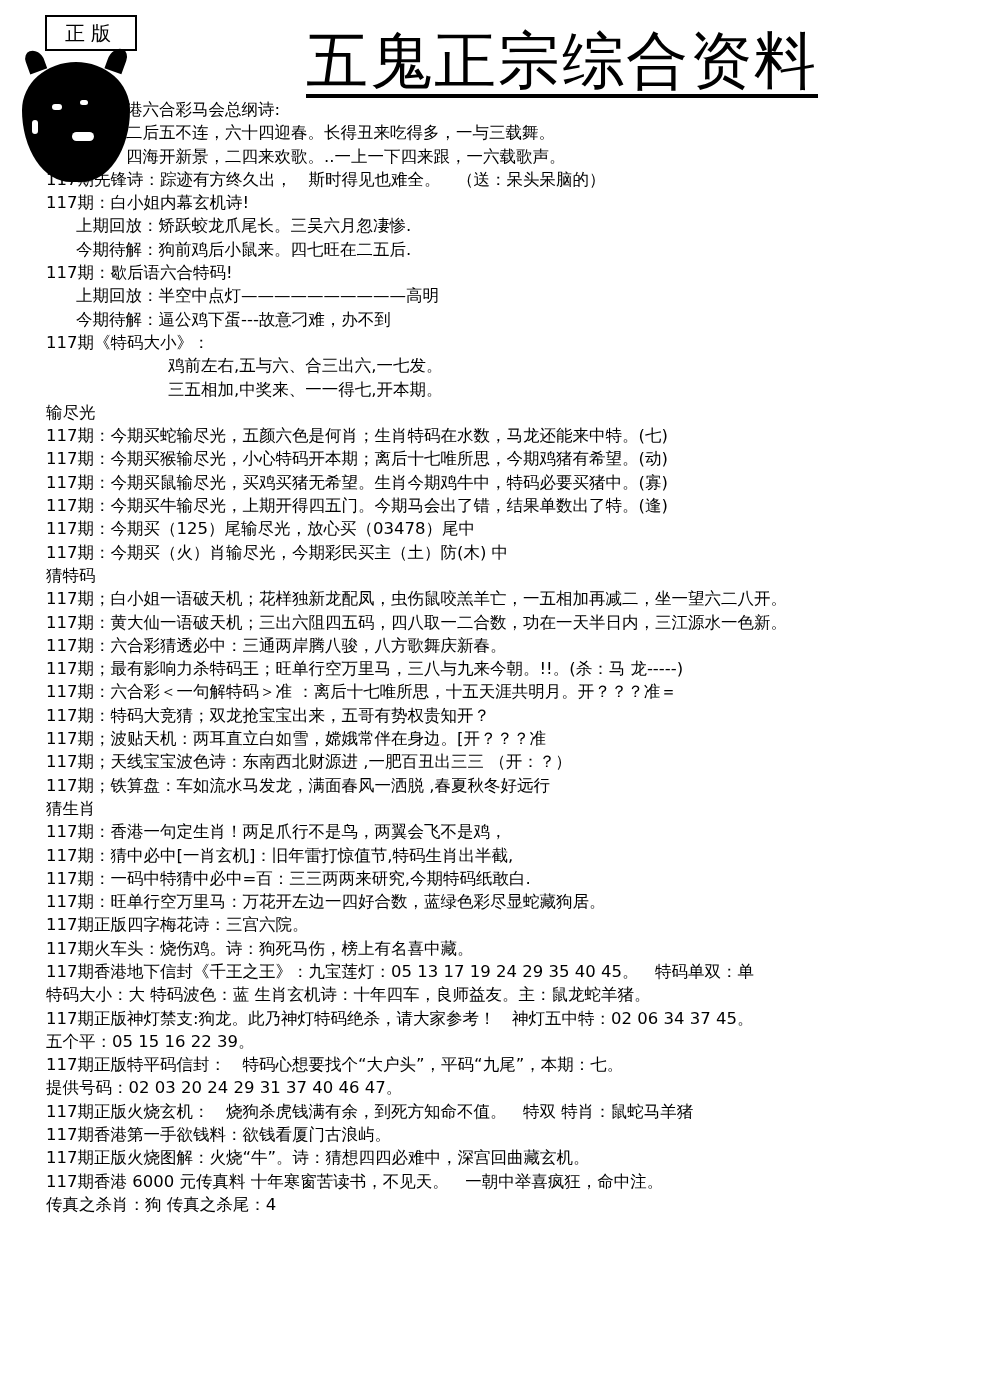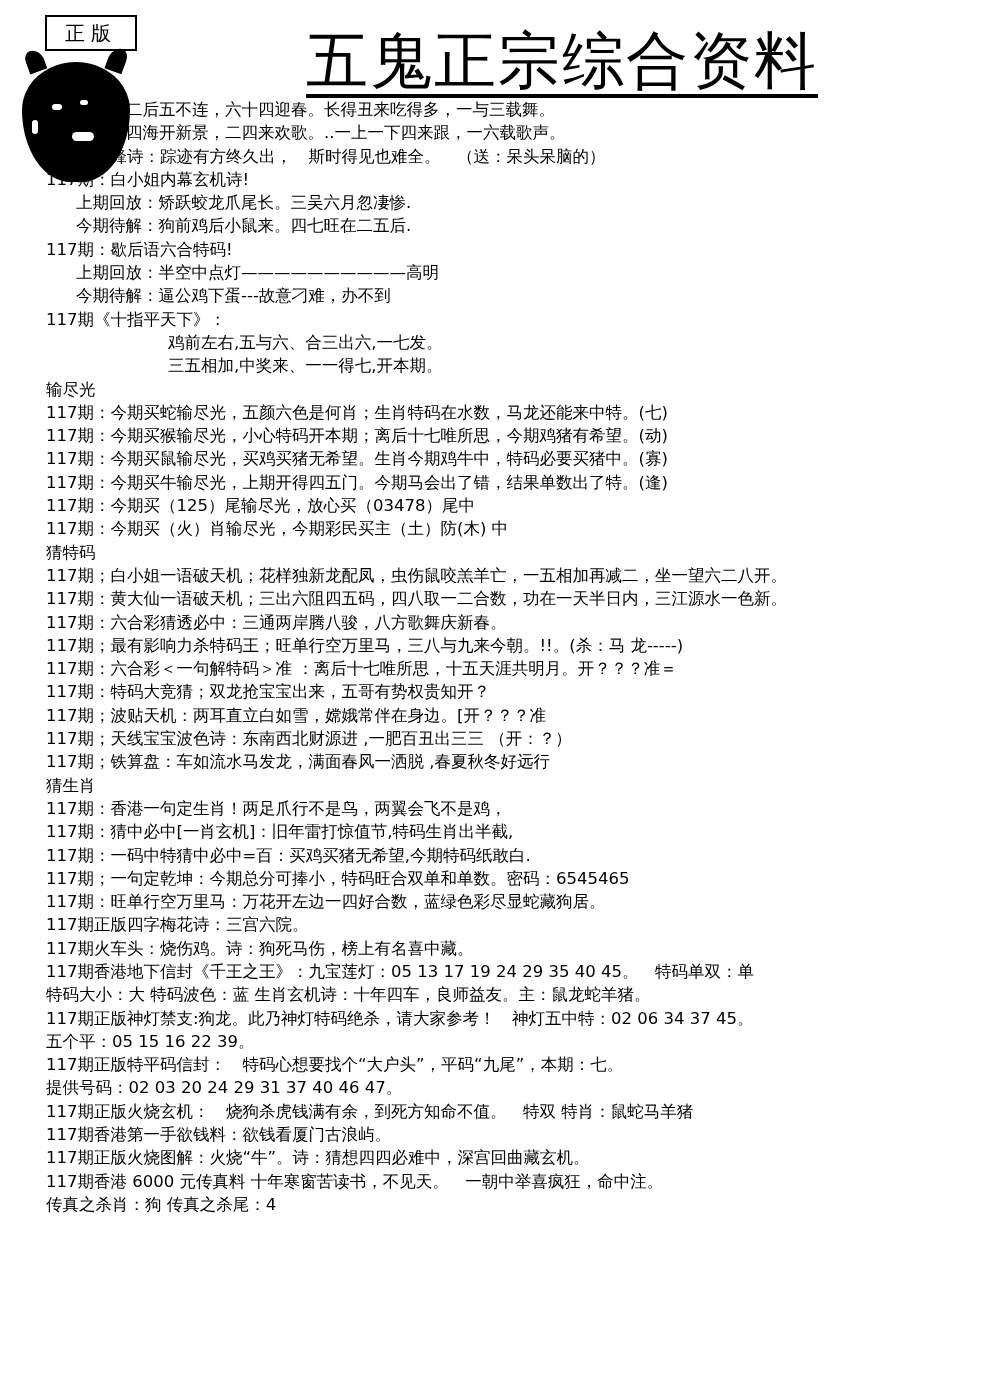--- a/index.html
+++ b/index.html
@@ -27,30 +27,31 @@
 <div class="blob">
   <span class="ear1"></span>
     <span class="ear2"></span>
   <span class="e1"></span>
     <span class="e2"></span>
     <span class="e3"></span>
     <span class="e4"></span>
 </div>
 
 <div class="lines" id="lines">
+    <div class="ln first">港六合彩马会总纲诗:</div>
     <div class="ln first">二后五不连，六十四迎春。长得丑来吃得多，一与三载舞。</div>
     <div class="ln first">四海开新景，二四来欢歌。..一上一下四来跟，一六载歌声。</div>
     <div class="ln ">117期先锋诗：踪迹有方终久出，　斯时得见也难全。　（送：呆头呆脑的）</div>
     <div class="ln ">117期：白小姐内幕玄机诗!</div>
     <div class="ln ind1">上期回放：矫跃蛟龙爪尾长。三吴六月忽凄惨.</div>
     <div class="ln ind1">今期待解：狗前鸡后小鼠来。四七旺在二五后.</div>
     <div class="ln ">117期：歇后语六合特码!</div>
     <div class="ln ind1">上期回放：半空中点灯——————————高明</div>
     <div class="ln ind1">今期待解：逼公鸡下蛋---故意刁难，办不到</div>
-    <div class="ln ">117期《十指平天下》：</div>
+    <div class="ln ">117期《特码大小》：</div>
     <div class="ln ind2">鸡前左右,五与六、合三出六,一七发。</div>
     <div class="ln ind2">三五相加,中奖来、一一得七,开本期。</div>
     <div class="ln ">输尽光</div>
     <div class="ln ">117期：今期买蛇输尽光，五颜六色是何肖；生肖特码在水数，马龙还能来中特。(七)</div>
     <div class="ln ">117期：今期买猴输尽光，小心特码开本期；离后十七唯所思，今期鸡猪有希望。(动)</div>
     <div class="ln ">117期：今期买鼠输尽光，买鸡买猪无希望。生肖今期鸡牛中，特码必要买猪中。(寡)</div>
     <div class="ln ">117期：今期买牛输尽光，上期开得四五门。今期马会出了错，结果单数出了特。(逢)</div>
     <div class="ln ">117期：今期买（125）尾输尽光，放心买（03478）尾中</div>
     <div class="ln ">117期：今期买（火）肖输尽光，今期彩民买主（土）防(木) 中</div>
     <div class="ln ">猜特码</div>
@@ -59,22 +60,21 @@
     <div class="ln ">117期：六合彩猜透必中：三通两岸腾八骏，八方歌舞庆新春。</div>
     <div class="ln ">117期；最有影响力杀特码王；旺单行空万里马，三八与九来今朝。!!。(杀：马  龙-----)</div>
     <div class="ln ">117期：六合彩＜一句解特码＞准 ：离后十七唯所思，十五天涯共明月。开？？？准＝</div>
     <div class="ln ">117期：特码大竞猜；双龙抢宝宝出来，五哥有势权贵知开？</div>
     <div class="ln ">117期；波贴天机：两耳直立白如雪，嫦娥常伴在身边。[开？？？准</div>
     <div class="ln ">117期；天线宝宝波色诗：东南西北财源进 ,一肥百丑出三三 （开：？）</div>
     <div class="ln ">117期；铁算盘：车如流水马发龙，满面春风一洒脱 ,春夏秋冬好远行</div>
     <div class="ln ">猜生肖</div>
     <div class="ln ">117期：香港一句定生肖！两足爪行不是鸟，两翼会飞不是鸡，</div>
     <div class="ln ">117期：猜中必中[一肖玄机]：旧年雷打惊值节,特码生肖出半截,</div>
-    <div class="ln ">117期：一码中特猜中必中=百：买鸡买猪无希望,今期特码纸敢白.</div>
-    <div class="ln ">117期；一句定乾坤：今期总分可捧小，特码旺合双单和单数。密码：6545465</div>
+    <div class="ln ">117期：一码中特猜中必中=百：三三两两来研究,今期特码纸敢白.</div>
     <div class="ln ">117期：旺单行空万里马：万花开左边一四好合数，蓝绿色彩尽显蛇藏狗居。</div>
     <div class="ln ">117期正版四字梅花诗：三宫六院。</div>
     <div class="ln ">117期火车头：烧伤鸡。诗：狗死马伤，榜上有名喜中藏。</div>
     <div class="ln ">117期香港地下信封《千王之王》：九宝莲灯：05 13 17 19 24 29 35 40 45。　特码单双：单</div>
     <div class="ln ">特码大小：大  特码波色：蓝  生肖玄机诗：十年四车，良师益友。主：鼠龙蛇羊猪。</div>
     <div class="ln ">117期正版神灯禁支:狗龙。此乃神灯特码绝杀，请大家参考！　神灯五中特：02 06 34 37 45。</div>
     <div class="ln ">五个平：05 15 16 22 39。</div>
     <div class="ln ">117期正版特平码信封：　特码心想要找个“大户头”，平码“九尾”，本期：七。</div>
     <div class="ln ">提供号码：02 03 20 24 29 31 37 40 46 47。</div>
     <div class="ln ">117期正版火烧玄机：　烧狗杀虎钱满有余，到死方知命不值。　特双 特肖：鼠蛇马羊猪</div>

